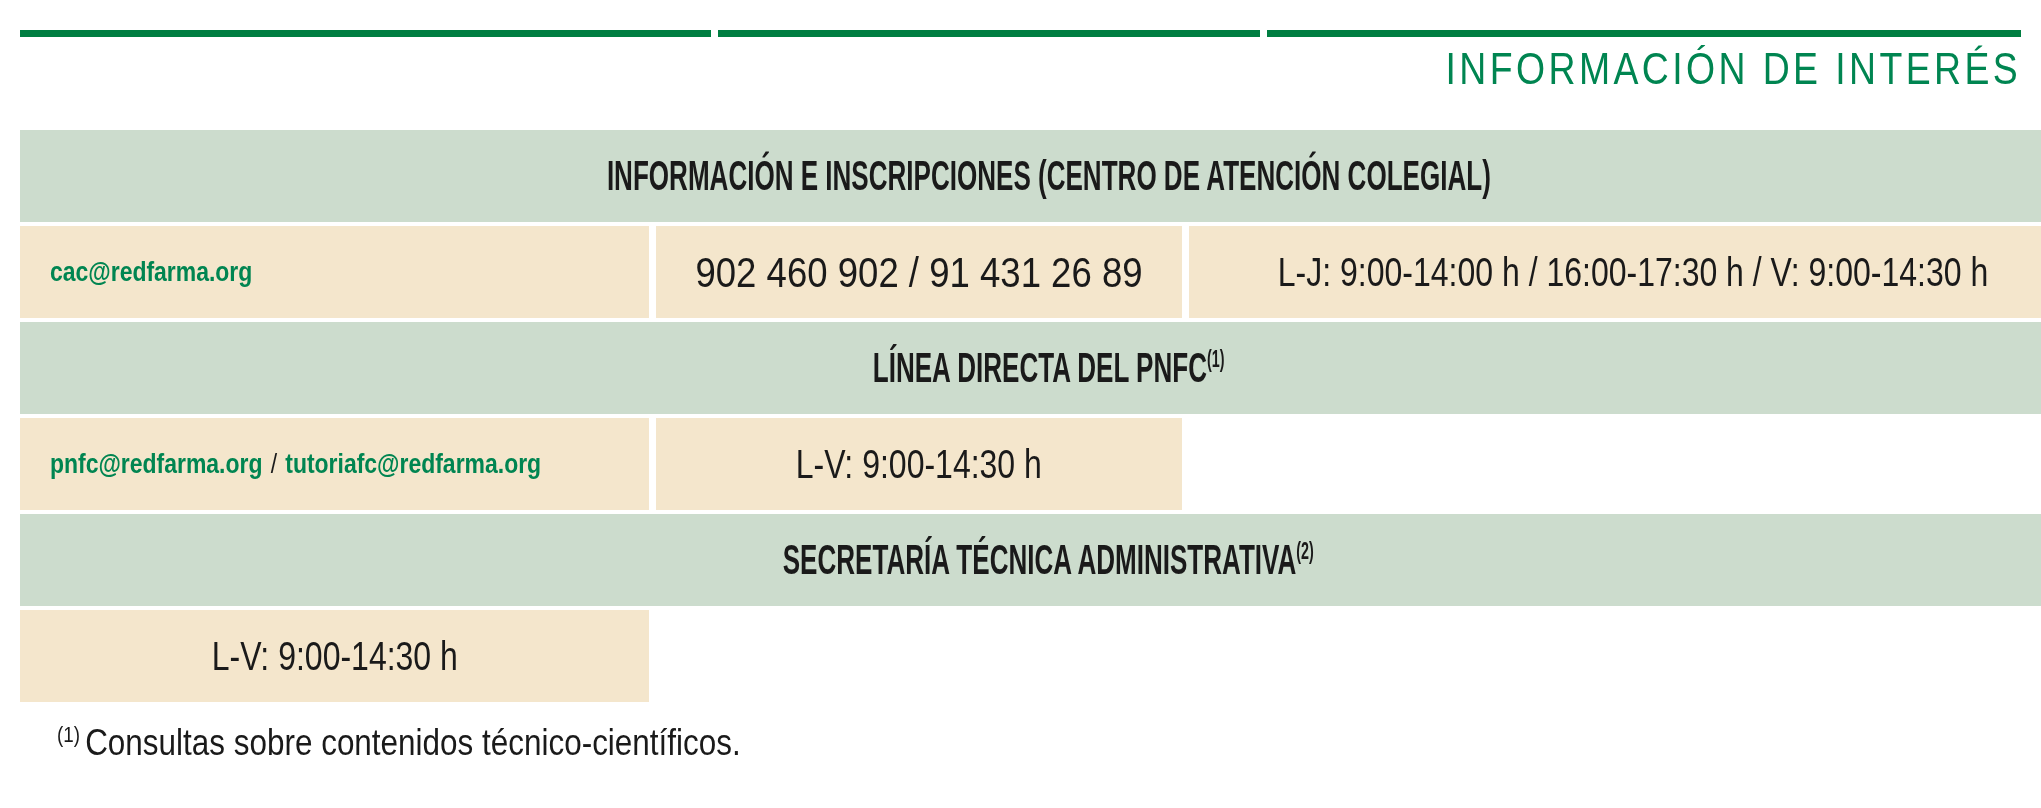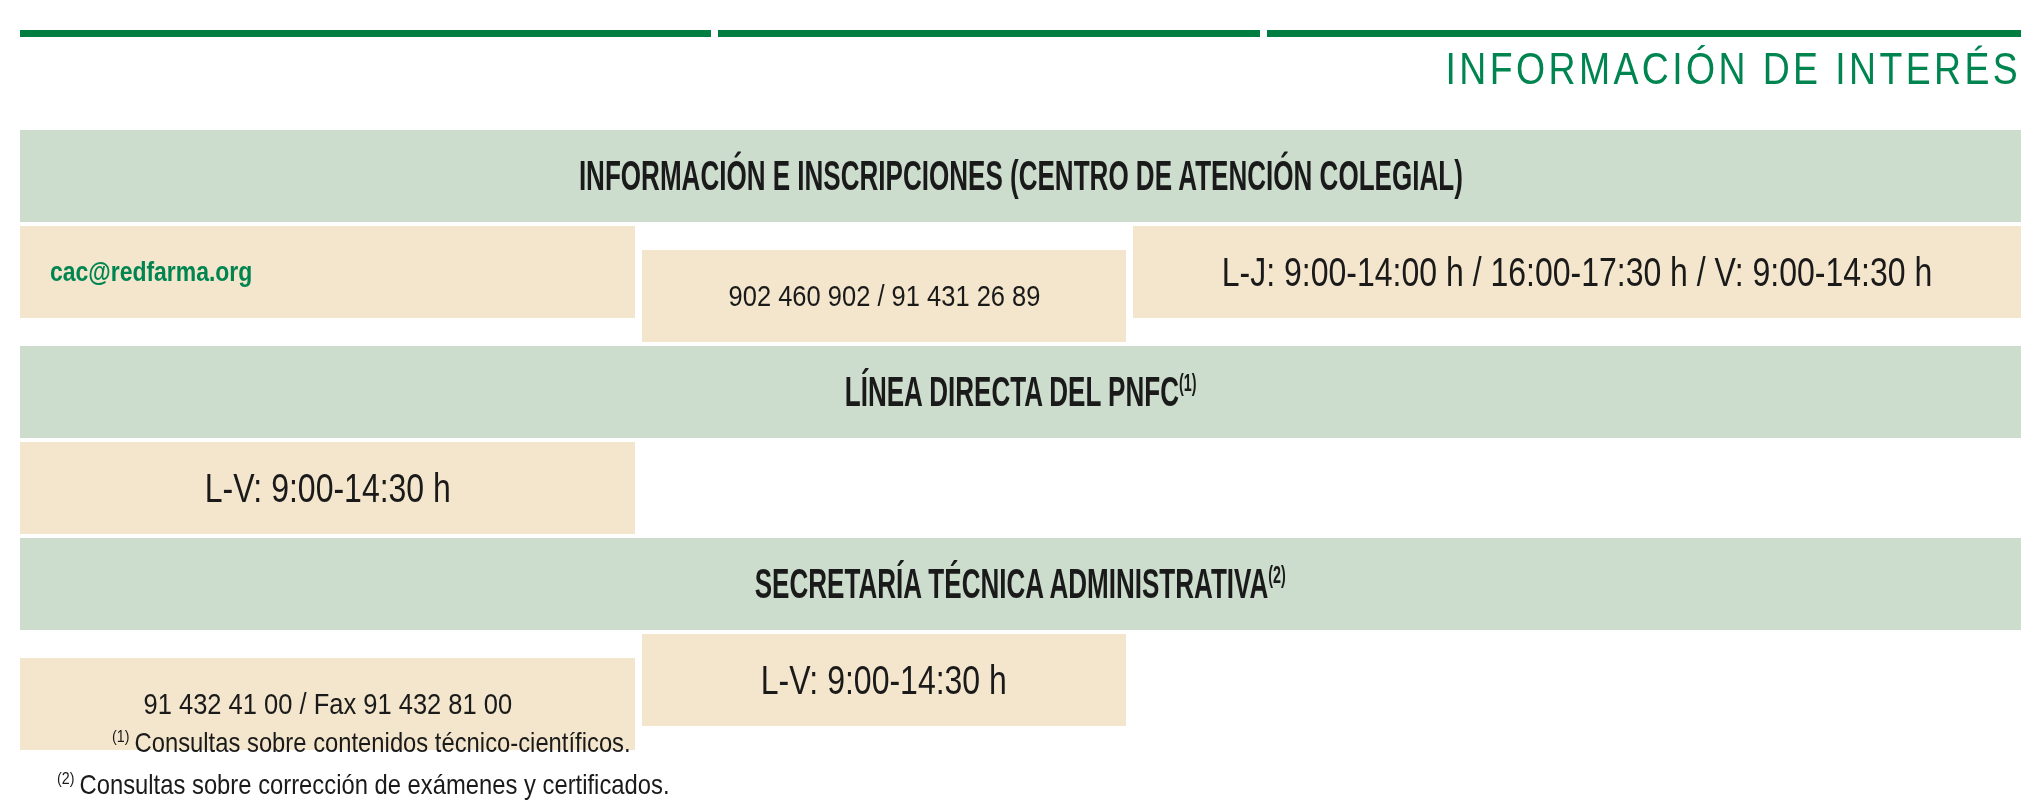--- a/index.html
+++ b/index.html
@@ -41,26 +41,26 @@
     font-weight:bold;font-size:42px;
   }
   .header-cell .cond{transform:scaleX(0.62);}
   .header-cell sup{font-size:55%;vertical-align:super;line-height:0;}
   .email-cell{
     background:var(--cell-bg);padding-left:30px;
     font-weight:bold;font-size:28px;color:var(--green);
   }
   .email-cell .cond{transform:scaleX(0.82);}
   .email-cell .sep{color:var(--ink);font-weight:normal;margin:0 10px;}
-  .phone-cell{background:var(--cell-bg);justify-content:center;font-size:30px;margin-top:24px;}
+  .phone-cell{background:var(--cell-bg);justify-content:center;font-size:43px;}
   .phone-cell .cond{transform:scaleX(0.85);}
   .hours-cell{background:var(--cell-bg);justify-content:center;font-size:40px;}
   .hours-cell .cond{transform:scaleX(0.80);}
   
-  .footnotes{position:absolute;left:57px;top:722px;font-size:28px;text-align:center;}
+  .footnotes{position:absolute;left:57px;top:722px;font-size:37px;}
   .footnote{line-height:42px;white-space:nowrap;}
   .footnote .cond{transform:scaleX(0.85);}
   .footnote sup{font-size:60%;vertical-align:super;line-height:0;margin-right:6px;}
 </style>
 </head>
 <body>
 
 <div class="top-rule">
   <div class="seg"></div>
   <div class="seg"></div>
@@ -82,36 +82,33 @@
   <div class="cell phone-cell">
     <span class="cond">902 460 902 / 91 431 26 89</span>
   </div>
   <div class="cell hours-cell">
     <span class="cond">L-J: 9:00-14:00 h / 16:00-17:30 h / V: 9:00-14:30 h</span>
   </div>
 
   <div class="cell header-cell">
     <span class="cond"><span>LÍNEA DIRECTA DEL PNFC</span><sup>(1)</sup></span>
   </div>
+  <div class="cell email-cell">
+    <span class="cond o-left"><span>pnfc@redfarma.org</span><span class="sep">/</span><span>tutoriafc@redfarma.org</span></span>
+  </div>
   <div class="cell hours-cell">
     <span class="cond">L-V: 9:00-14:30 h</span>
   </div>
 
   <div class="cell header-cell">
     <span class="cond"><span>SECRETARÍA TÉCNICA ADMINISTRATIVA</span><sup>(2)</sup></span>
-  </div>
-  <div class="cell phone-cell">
-    <span class="cond">91 432 41 00 / Fax 91 432 81 00</span>
   </div>
   <div class="cell hours-cell">
     <span class="cond">L-V: 9:00-14:30 h</span>
   </div>
 
 </div>
 
 <div class="footnotes">
   <div class="footnote">
     <span class="cond o-left"><sup>(1)</sup><span>Consultas sobre contenidos técnico-científicos.</span></span>
   </div>
-  <div class="footnote">
-    <span class="cond o-left"><sup>(2)</sup><span>Consultas sobre corrección de exámenes y certificados.</span></span>
-  </div>
 </div>
 
 </body></html>

